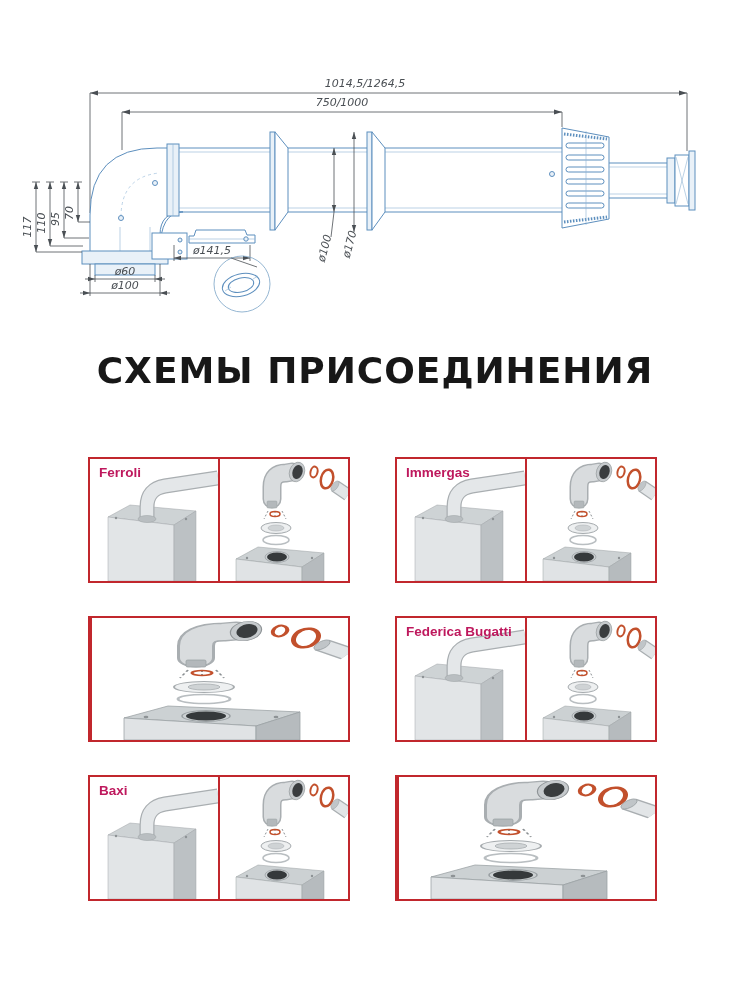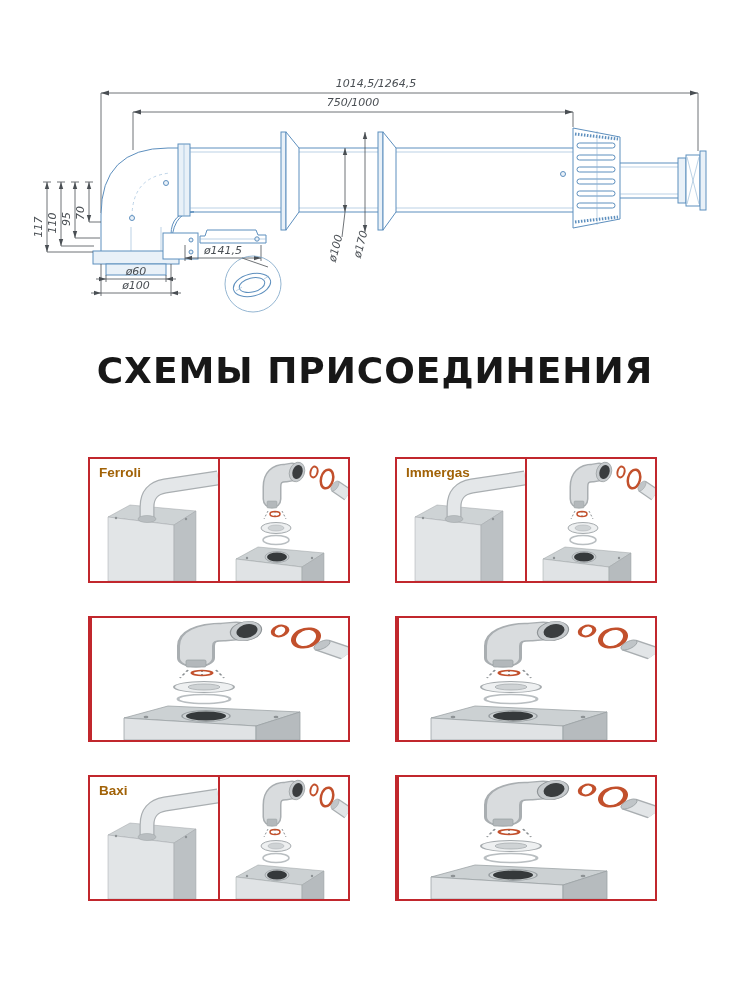--- a/index.html
+++ b/index.html
@@ -2,21 +2,21 @@
 <html><head>
 <meta charset="utf-8">
 <style>
   html,body{margin:0;padding:0;}
   body{
     width:750px;height:1000px;background:#ffffff;position:relative;
     font-family:"Liberation Sans", sans-serif;
     --accent:#c1272d; --ring:#c2502c; --blue:#5d8fbe; --blue-light:#e9f1f8;
     --dim:#4a4f54;
   }
-  .drawing-wrap{position:absolute;left:28px;top:55px;width:690px;height:260px;}
+  .drawing-wrap{position:absolute;left:17px;top:55px;width:690px;height:260px;}
   .drawing-wrap svg{display:block;width:690px;height:260px;}
   .dim-text{font-family:"DejaVu Sans",sans-serif;font-style:italic;font-size:11px;fill:var(--dim);}
   .dim-line{stroke:var(--dim);stroke-width:0.8;fill:none;}
   .dim-arrow{fill:var(--dim);stroke:none;}
   .part{stroke:var(--blue);stroke-width:1;fill:#ffffff;}
   .part-fill{stroke:var(--blue);stroke-width:1;fill:var(--blue-light);}
   .part-thin{stroke:#8fb3d4;stroke-width:0.6;fill:none;}
   .page-title{
     position:absolute;top:350px;left:0;width:750px;margin:0;text-align:center;
     font-family:"DejaVu Sans",sans-serif;font-weight:bold;font-size:36px;
@@ -28,21 +28,21 @@
     column-gap:45px;row-gap:33px;
   }
   .scheme-panel{
     border:2px solid var(--accent);box-sizing:border-box;background:#fff;
     display:flex;
   }
   .half{flex:1 1 0;position:relative;overflow:hidden;}
   .half.right{border-left:2px solid var(--accent);}
   .scheme-label{
     position:absolute;top:6px;left:9px;z-index:2;
-    font-size:13.5px;font-weight:bold;color:#a16207;
+    font-size:13.5px;font-weight:bold;color:#be185d;
   }
   .illu{position:absolute;left:0;top:0;width:100%;height:100%;}
 </style>
 </head>
 <body style="--accent: #c1272d; --ring: #c2502c; --blue: #5d8fbe; --dim: #4a4f54;">
 
 <div class="drawing-wrap">
   <svg viewBox="0 0 690 260">
 
     <g>
@@ -363,20 +363,37 @@
           <ellipse cx="57" cy="98" rx="12" ry="5.5" fill="none" stroke="#9aa0a3" stroke-width="0.8"></ellipse>
           <ellipse cx="57" cy="98" rx="10" ry="4.5" fill="#35393b"></ellipse>
           <circle cx="27" cy="99" r="1.2" fill="#8d9295"></circle>
           <circle cx="92" cy="99" r="1.2" fill="#8d9295"></circle>
         </g>
       </svg>
     </div>
   </div>
 
   <div class="scheme-panel">
+    <div class="half left">
+      <div class="scheme-label">Federica Bugatti</div>
+      <svg class="illu" viewBox="0 0 128 122" preserveAspectRatio="none">
+        <g>
+          <polygon points="18,58 40,46 106,52 84,66" fill="#ced3d5" stroke="#a0a5a8" stroke-width="0.5"></polygon>
+          <polygon points="18,58 84,66 84,122 18,122" fill="#e2e5e7" stroke="#a0a5a8" stroke-width="0.5"></polygon>
+          <polygon points="84,66 106,52 106,122 84,122" fill="#bcc1c4" stroke="#a0a5a8" stroke-width="0.5"></polygon>
+          <circle cx="26" cy="59" r="1.2" fill="#8d9295"></circle>
+          <circle cx="96" cy="60" r="1.2" fill="#8d9295"></circle>
+        </g>
+        <g>
+          <path d="M 57 62 L 57 48 Q 57 30 75 27 L 128 19" stroke="#a9aeb1" stroke-width="15" fill="none"></path>
+          <path d="M 57 62 L 57 48 Q 57 30 75 27 L 128 19" stroke="#e4e7e9" stroke-width="12.5" fill="none"></path>
+          <ellipse cx="57" cy="60" rx="9" ry="3.5" fill="#b9bec1" stroke="#9aa0a3" stroke-width="0.5"></ellipse>
+        </g>
+      </svg>
+    </div>
     <div class="half right">
       <svg class="illu" viewBox="0 0 128 122" preserveAspectRatio="none">
         <g>
           <path d="M 52 40 L 52 28 Q 52 14 66 14 L 72 13" stroke="#a9aeb1" stroke-width="19" fill="none" stroke-linecap="round"></path>
           <path d="M 52 40 L 52 28 Q 52 14 66 14 L 72 13" stroke="#d9dcde" stroke-width="16" fill="none" stroke-linecap="round"></path>
           <ellipse cx="77" cy="13" rx="7.5" ry="10" transform="rotate(18 77 13)" fill="#c6cacd" stroke="#8f9497" stroke-width="0.6"></ellipse>
           <ellipse cx="77.5" cy="13" rx="5" ry="7.2" transform="rotate(18 77.5 13)" fill="#3a3d3f"></ellipse>
           <rect x="47" y="42" width="10" height="7" rx="1" fill="#b3b8bb" stroke="#9aa0a3" stroke-width="0.5"></rect>
         </g>
         <ellipse cx="94" cy="13" rx="3.5" ry="5.5" transform="rotate(14 94 13)" fill="none" stroke="var(--ring)" stroke-width="2"></ellipse>

